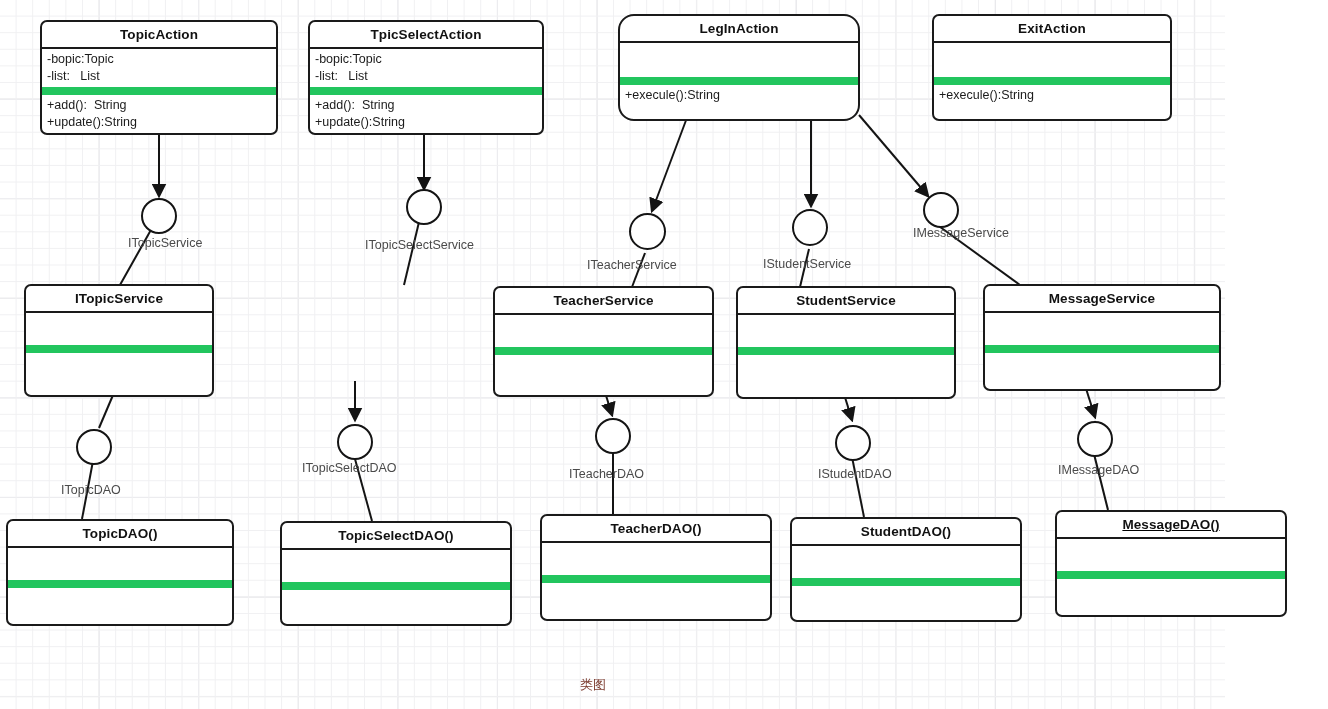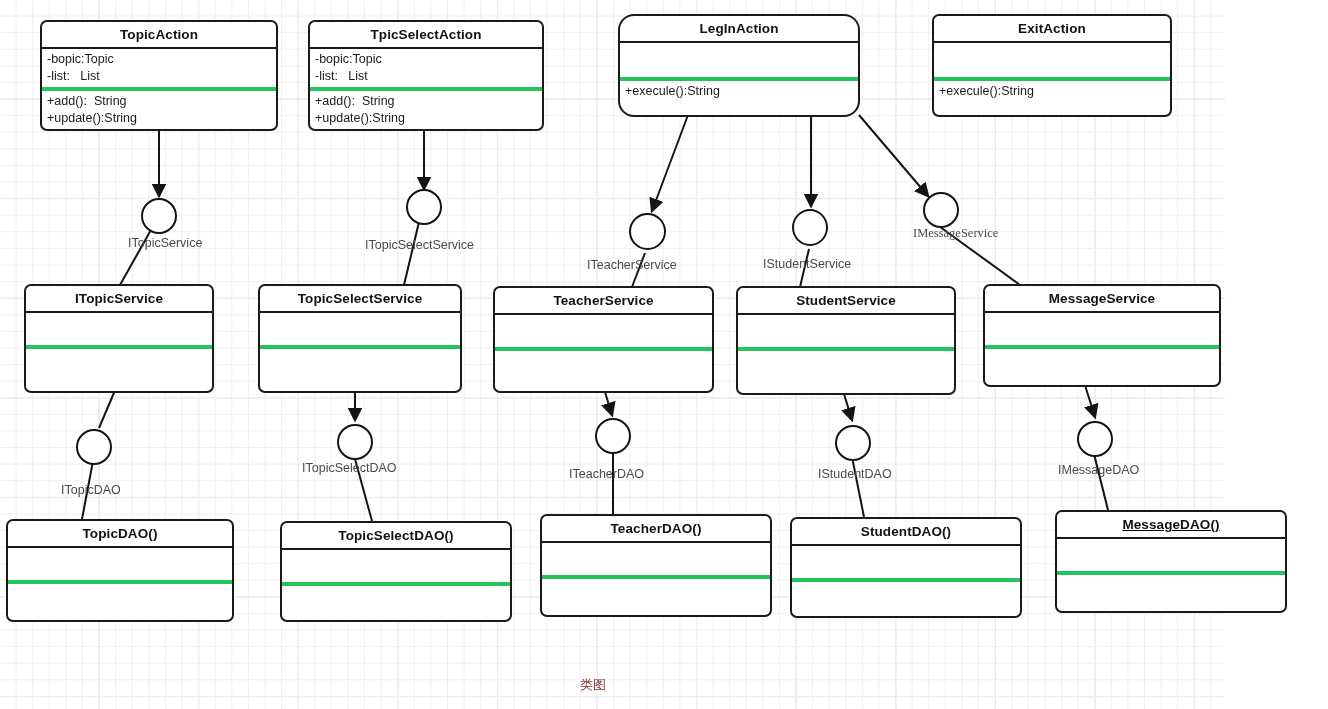--- a/index.html
+++ b/index.html
@@ -52,21 +52,21 @@
     text-align: center;
     font-weight: bold;
     font-size: 13.5px;
     color: #111111;
     padding: 5px 4px 5px 4px;
     border-bottom: 2px solid #1a1a1a;
     letter-spacing: 0.1px;
     white-space: nowrap;
   }
   .uml-compartment {
-    border-bottom: 4px solid #22c55e;
+    border-bottom: 8px solid #22c55e;
     padding: 2px 5px 2px 5px;
     font-size: 12.5px;
     color: #1b1b1b;
     line-height: 17px;
   }
   .uml-compartment:last-child {
     border-bottom: none;
   }
   .uml-compartment .row {
     white-space: pre;
@@ -197,33 +197,28 @@
   <div class="lollipop" style="left:406px; top:189px; width:36px; height:36px;"></div>
   <div class="lollipop-label" style="left:365px; top:238px;">ITopicSelectService</div>
 
   <div class="lollipop" style="left:629px; top:213px; width:37px; height:37px;"></div>
   <div class="lollipop-label" style="left:587px; top:258px;">ITeacherService</div>
 
   <div class="lollipop" style="left:792px; top:209px; width:36px; height:37px;"></div>
   <div class="lollipop-label" style="left:763px; top:257px;">IStudentService</div>
 
   <div class="lollipop" style="left:923px; top:192px; width:36px; height:36px;"></div>
-  <div class="lollipop-label" style="left:913px; top:226px;font-family:Liberation Serif, serif;">IMessageService</div>
+  <div class="lollipop-label" style="left:913px; top:226px;">IMessageService</div>
 
   <div class="uml-class" style="left:24px; top:284px; width:190px;">
     <div class="uml-title">ITopicService</div>
     <div class="uml-compartment empty" style="min-height:28px;"></div>
     <div class="uml-compartment empty" style="min-height:38px;"></div>
   </div>
 
-  <div class="uml-class" style="left:258px; top:284px; width:204px;">
-    <div class="uml-title">TopicSelectService</div>
-    <div class="uml-compartment empty" style="min-height:28px;"></div>
-    <div class="uml-compartment empty" style="min-height:38px;"></div>
-  </div>
 
   <div class="uml-class" style="left:493px; top:286px; width:221px;">
     <div class="uml-title">TeacherService</div>
     <div class="uml-compartment empty" style="min-height:28px;"></div>
     <div class="uml-compartment empty" style="min-height:36px;"></div>
   </div>
 
   <div class="uml-class" style="left:736px; top:286px; width:220px;">
     <div class="uml-title">StudentService</div>
     <div class="uml-compartment empty" style="min-height:28px;"></div>

